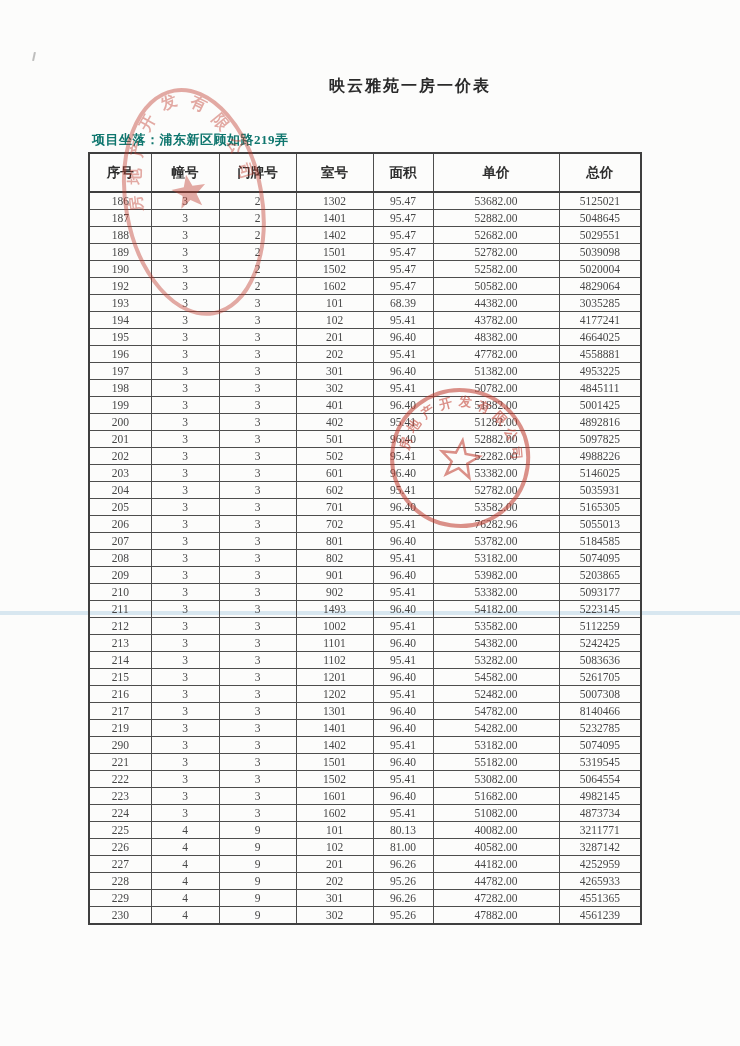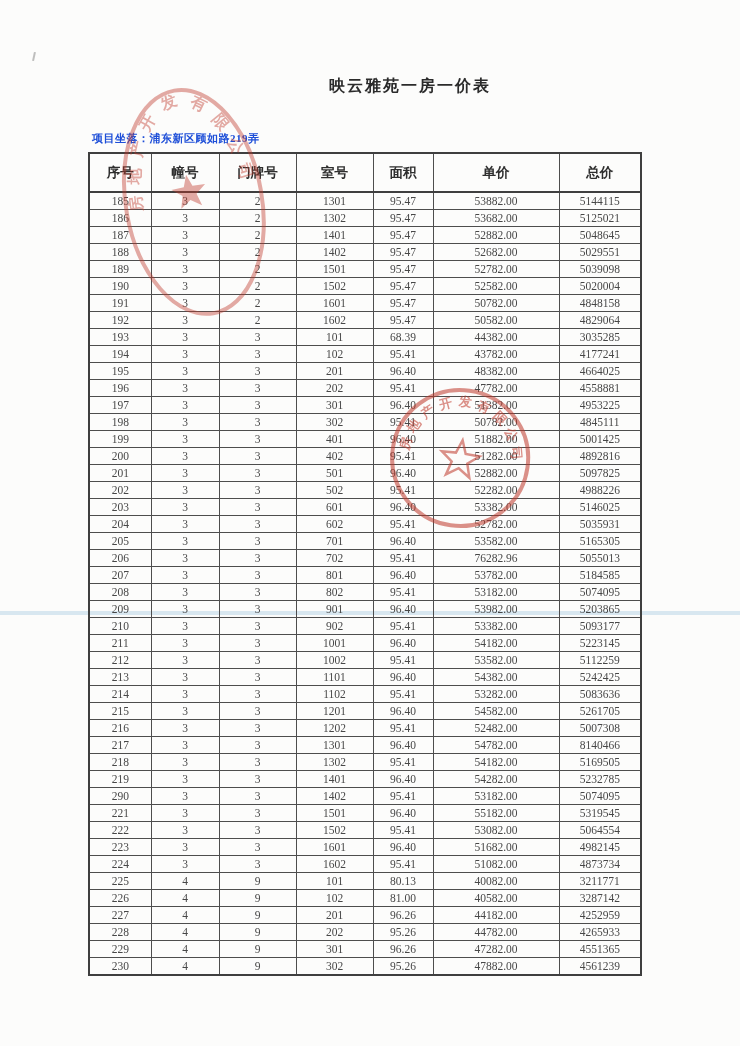--- a/index.html
+++ b/index.html
@@ -25,24 +25,24 @@
     font-weight: bold;
     letter-spacing: 2px;
     color: #2b2b2b;
     z-index: 2;
     margin-left: 40px;
   }
   .location-line {
     position: absolute;
     top: 131px;
     left: 92px;
-    font-size: 11px;
+    font-size: 13px;
     font-weight: bold;
     letter-spacing: 0.5px;
-    color: #1d4ed8;
+    color: #0f766e;
     z-index: 2;
   }
   table.price-table {
     position: absolute;
     top: 152px;
     left: 88px;
     width: 552px;
     border-collapse: collapse;
     table-layout: fixed;
     border: 2px solid #3f3f3f;
@@ -137,29 +137,20 @@
       <th>幢号</th>
       <th>门牌号</th>
       <th>室号</th>
       <th>面积</th>
       <th>单价</th>
       <th>总价</th>
     </tr>
   </thead>
   <tbody>
       <tr>
-        <td>185</td>
-        <td>3</td>
-        <td>2</td>
-        <td>1301</td>
-        <td>95.47</td>
-        <td>53882.00</td>
-        <td>5144115</td>
-      </tr>
-      <tr>
         <td>186</td>
         <td>3</td>
         <td>2</td>
         <td>1302</td>
         <td>95.47</td>
         <td>53682.00</td>
         <td>5125021</td>
       </tr>
       <tr>
         <td>187</td>
@@ -191,29 +182,20 @@
       <tr>
         <td>190</td>
         <td>3</td>
         <td>2</td>
         <td>1502</td>
         <td>95.47</td>
         <td>52582.00</td>
         <td>5020004</td>
       </tr>
       <tr>
-        <td>191</td>
-        <td>3</td>
-        <td>2</td>
-        <td>1601</td>
-        <td>95.47</td>
-        <td>50782.00</td>
-        <td>4848158</td>
-      </tr>
-      <tr>
         <td>192</td>
         <td>3</td>
         <td>2</td>
         <td>1602</td>
         <td>95.47</td>
         <td>50582.00</td>
         <td>4829064</td>
       </tr>
       <tr>
         <td>193</td>
@@ -374,21 +356,21 @@
         <td>3</td>
         <td>902</td>
         <td>95.41</td>
         <td>53382.00</td>
         <td>5093177</td>
       </tr>
       <tr>
         <td>211</td>
         <td>3</td>
         <td>3</td>
-        <td>1001</td>
+        <td>1493</td>
         <td>96.40</td>
         <td>54182.00</td>
         <td>5223145</td>
       </tr>
       <tr>
         <td>212</td>
         <td>3</td>
         <td>3</td>
         <td>1002</td>
         <td>95.41</td>
@@ -432,29 +414,20 @@
         <td>5007308</td>
       </tr>
       <tr>
         <td>217</td>
         <td>3</td>
         <td>3</td>
         <td>1301</td>
         <td>96.40</td>
         <td>54782.00</td>
         <td>8140466</td>
-      </tr>
-      <tr>
-        <td>218</td>
-        <td>3</td>
-        <td>3</td>
-        <td>1302</td>
-        <td>95.41</td>
-        <td>54182.00</td>
-        <td>5169505</td>
       </tr>
       <tr>
         <td>219</td>
         <td>3</td>
         <td>3</td>
         <td>1401</td>
         <td>96.40</td>
         <td>54282.00</td>
         <td>5232785</td>
       </tr>

